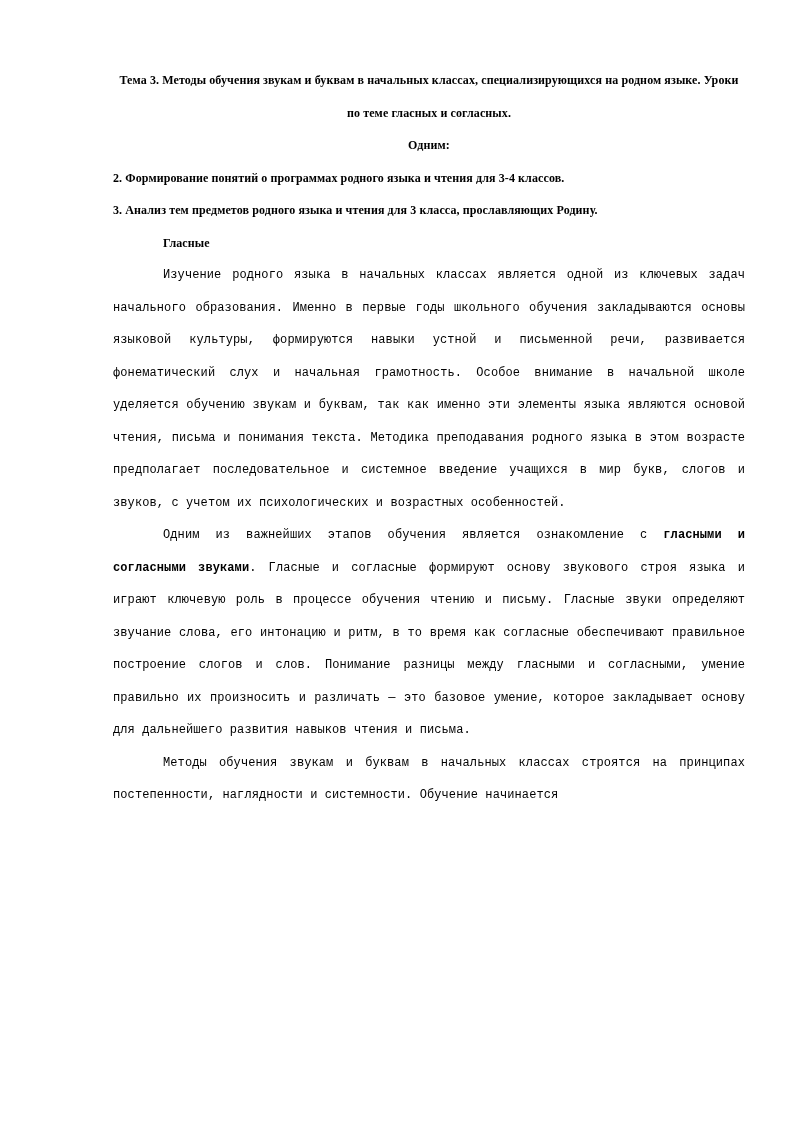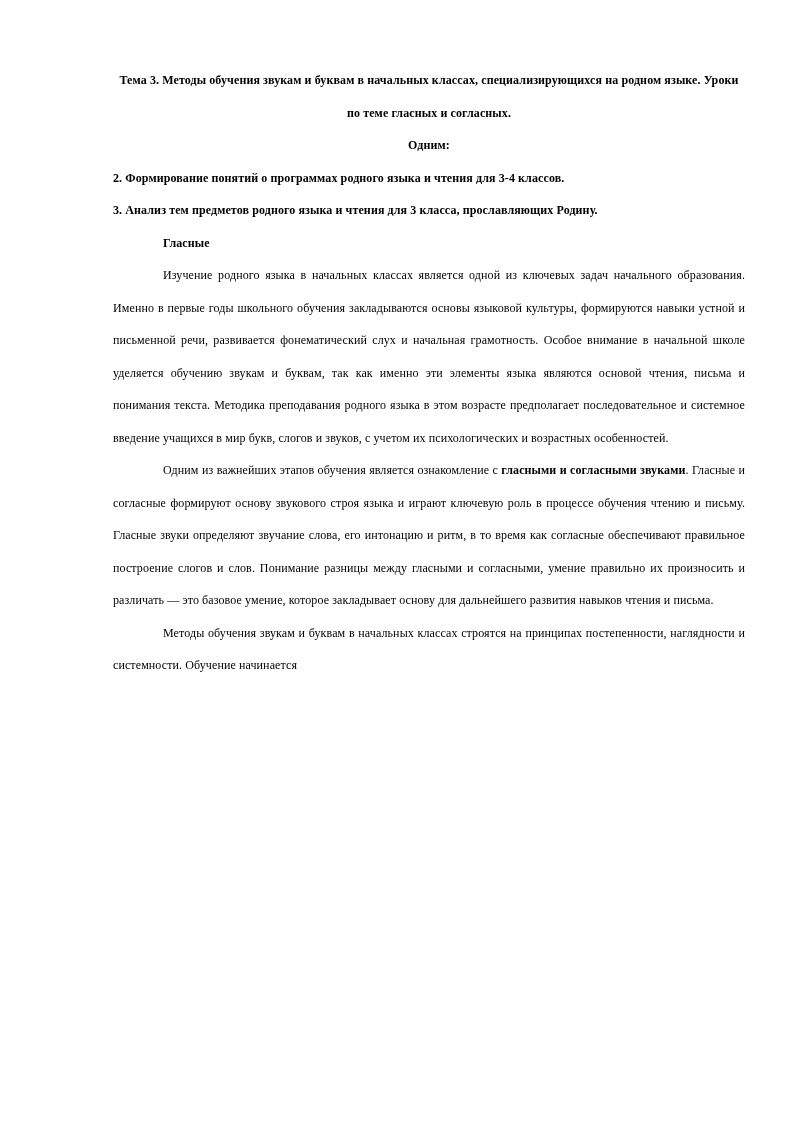--- a/index.html
+++ b/index.html
@@ -39,20 +39,21 @@
     text-align: justify;
   }
   .section-heading {
     font-weight: bold;
     text-align: left;
     text-indent: 50px;
   }
   .body-para {
     text-align: justify;
     text-indent: 50px;
+    font-family: Liberation Mono, monospace;
   }
   .body-para b {
     font-weight: bold;
   }
 </style>
 </head>
 <body>
 
 <div class="page">
 

